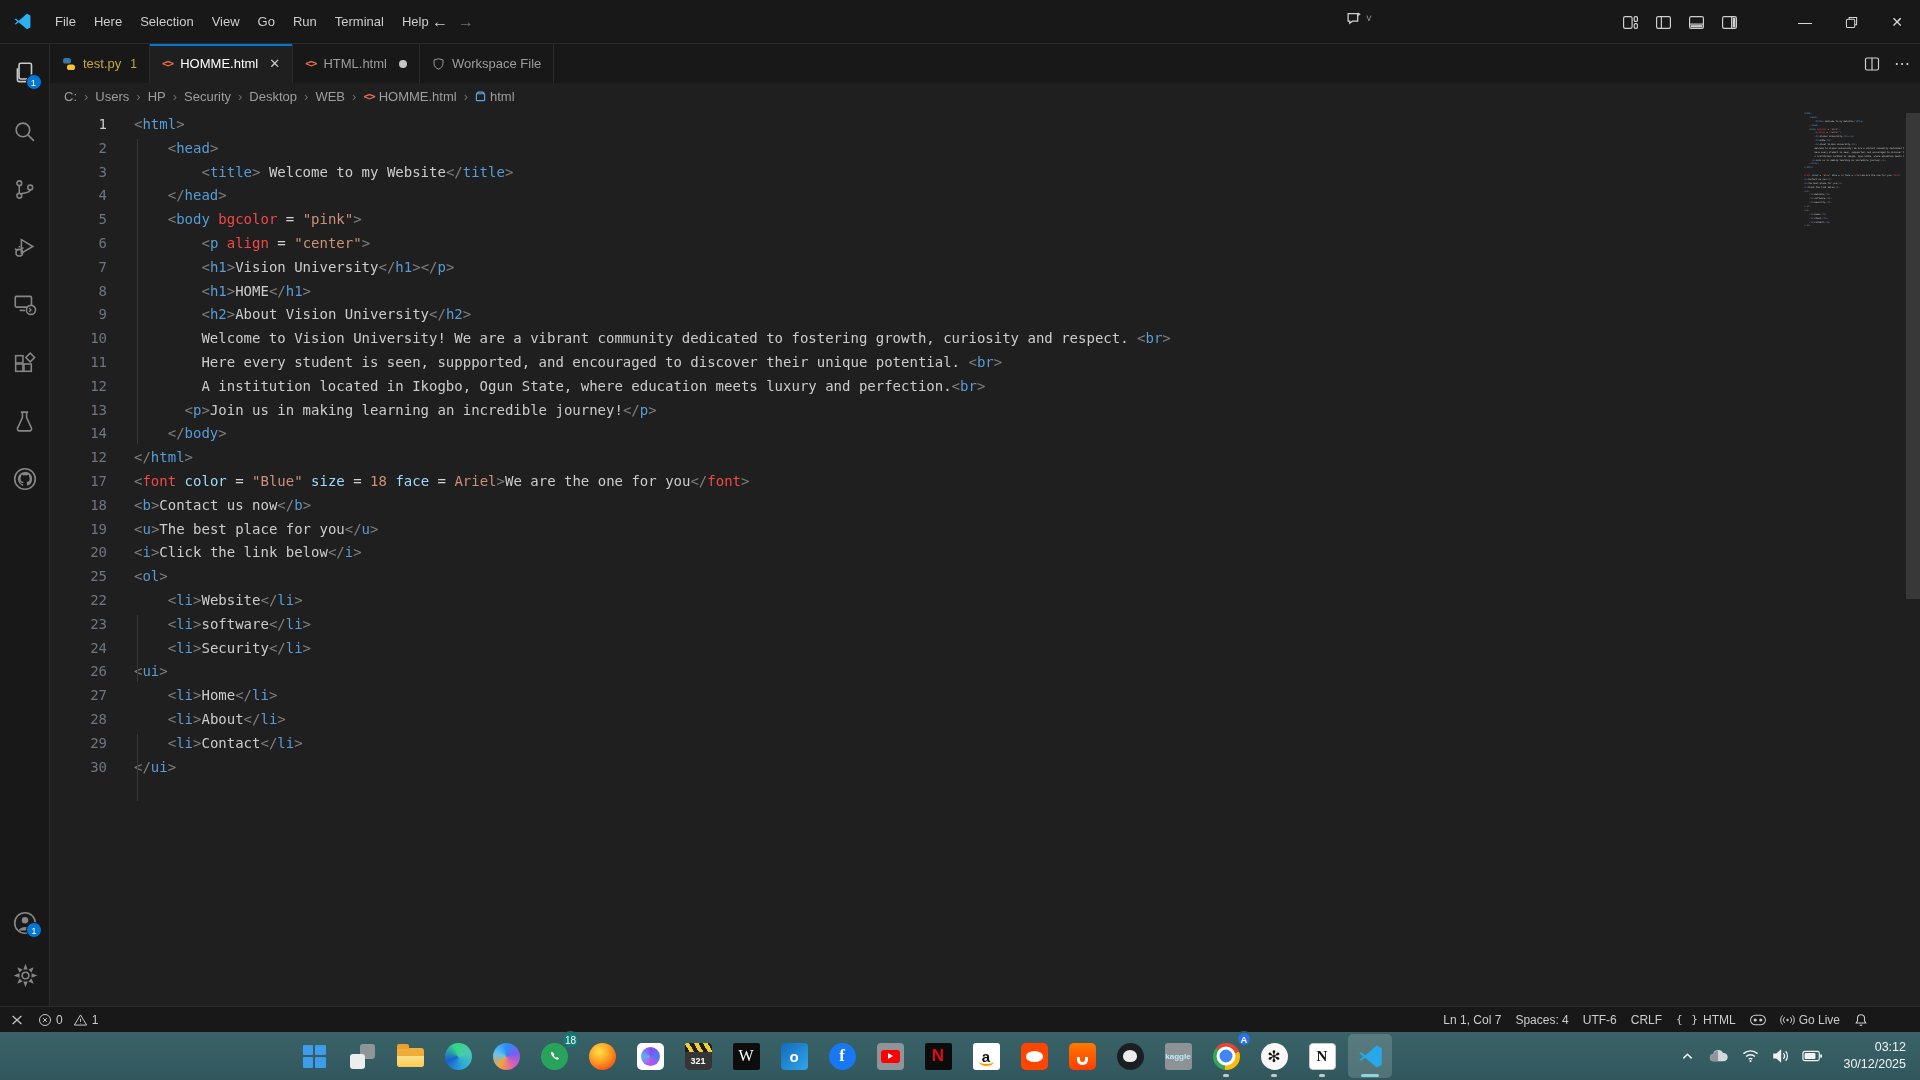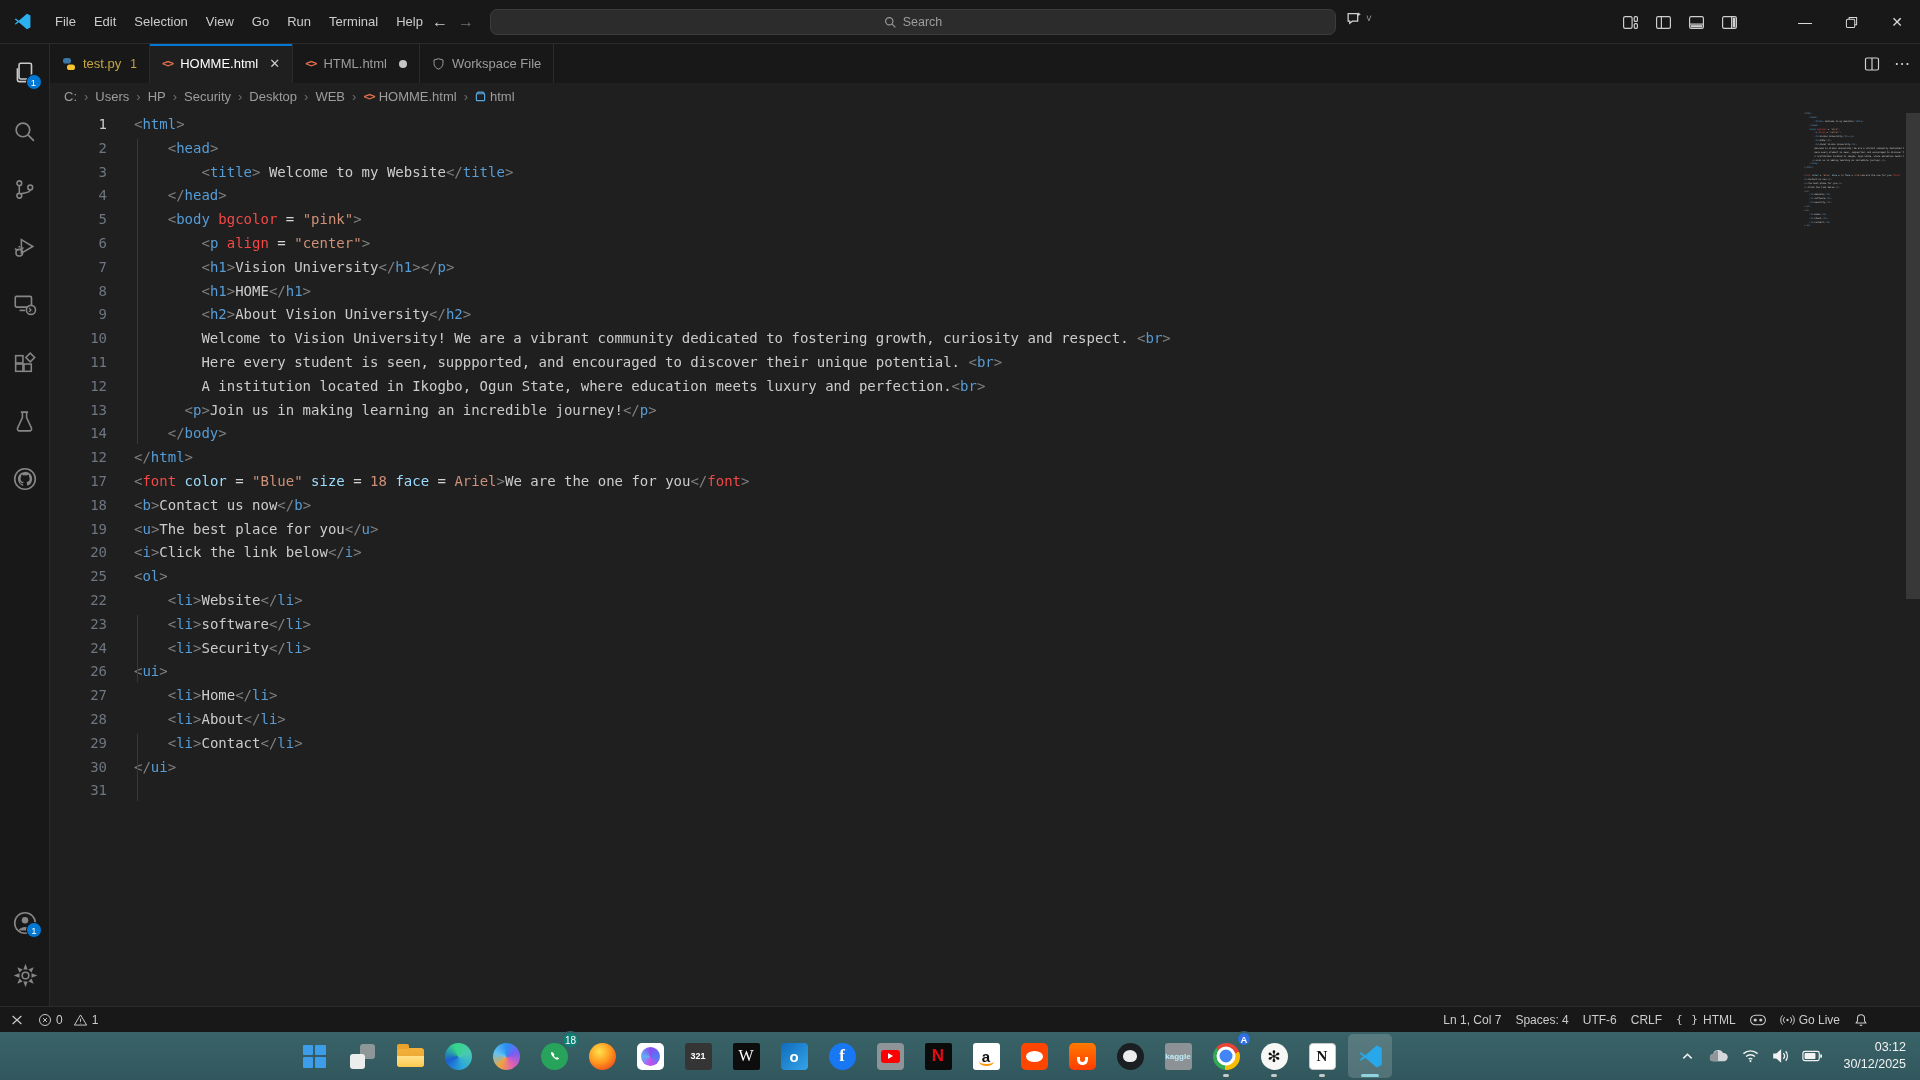--- a/index.html
+++ b/index.html
@@ -86,21 +86,21 @@
   .folder::after{content:"";position:absolute;left:0;bottom:0;width:100%;height:11px;background:linear-gradient(#ffe18a,#fcc94f);border-radius:0 0 3px 3px}
   .circ{width:27px;height:27px;border-radius:50%}
   .edge{background:conic-gradient(from 160deg,#2ba7d9,#1b5fd0,#35d687,#49c9b1,#2ba7d9)}
   .copilot{background:conic-gradient(#2a8ff2,#7a5df2,#e05fb4,#f2a33c,#62c3f2,#2a8ff2)}
   .whatsapp{background:#28a35c;display:flex;align-items:center;justify-content:center}
   .wa-badge{position:absolute;top:-3px;right:-4px;min-width:18px;height:18px;border-radius:9px;background:#0e7d74;color:#fff;
     font-size:10px;display:flex;align-items:center;justify-content:center;border:2px solid #356066;padding:0 2px}
   .firefox{background:radial-gradient(circle at 38% 32%,#ffe14d,#ff9a1f 45%,#f1511b 80%)}
   .m365{width:27px;height:27px;border-radius:5px;background:#fff;display:flex;align-items:center;justify-content:center}
   .m365 i{width:19px;height:19px;border-radius:50%;background:conic-gradient(#8a4df0,#4d7df0,#c44df0,#5fb0f0,#8a4df0)}
-  .mpc{width:27px;height:27px;border-radius:3px;background:#ececec;overflow:hidden;display:flex;flex-direction:row}
+  .mpc{width:27px;height:27px;border-radius:3px;background:#ececec;overflow:hidden;display:flex;flex-direction:column}
   .mpc .clap{height:9px;background:repeating-linear-gradient(60deg,#1d1d1d 0 4px,#f2cd2c 4px 8px)}
   .mpc .num{flex:1;background:#353535;color:#fff;font-size:9px;font-weight:bold;display:flex;align-items:center;justify-content:center}
   .wiki{width:27px;height:27px;border-radius:2px;background:#0d0d0d;color:#fff;font-family:"Liberation Serif",serif;font-size:16px;display:flex;align-items:center;justify-content:center}
   .outlook{width:27px;height:27px;border-radius:4px;background:linear-gradient(135deg,#0f6cbd,#35a4e8);color:#fff;font-weight:bold;font-size:15px;display:flex;align-items:center;justify-content:center}
   .fb{background:#1877f2;color:#fff;font-weight:bold;font-size:17px;display:flex;align-items:center;justify-content:center;font-family:"Liberation Serif",serif}
   .yt{width:27px;height:27px;border-radius:4px;background:#8e9498;display:flex;align-items:center;justify-content:center}
   .yt i{width:19px;height:13px;background:#f00;border-radius:3px;display:flex;align-items:center;justify-content:center}
   .yt i::after{content:"";border-left:5px solid #fff;border-top:3.5px solid transparent;border-bottom:3.5px solid transparent}
   .netflix{width:27px;height:27px;border-radius:2px;background:#0b0b0b;color:#e50914;font-weight:bold;font-size:17px;display:flex;align-items:center;justify-content:center}
   .amazon{width:27px;height:27px;border-radius:3px;background:#fff;color:#111;font-weight:bold;font-size:15px;display:flex;align-items:center;justify-content:center;position:relative}
@@ -124,43 +124,34 @@
 <body>
 
 <div class="titlebar">
   <span class="tb-logo">
     <svg width="19" height="19" viewBox="0 0 24 24">
         <path fill="#2bb0f0" d="M17.5 2.2 7.3 11 3.6 8.2 2 9l3.6 3L2 15l1.6.8L7.3 13l10.2 8.8L22 19.6V4.4z"></path>
       </svg>
   </span>
   <div class="menu-bar">
       <div class="menu-item">File</div>
-      <div class="menu-item">Edit</div>
+      <div class="menu-item">Here</div>
       <div class="menu-item">Selection</div>
       <div class="menu-item">View</div>
       <div class="menu-item">Go</div>
       <div class="menu-item">Run</div>
       <div class="menu-item">Terminal</div>
       <div class="menu-item">Help</div>
     </div>
 
   <div class="nav-arrows">
     <span class="nav-arrow">←</span>
     <span class="nav-arrow fwd">→</span>
   </div>
 
-  <div class="command-center">
-    <span>
-      <svg width="13" height="13" viewBox="0 0 16 16">
-          <circle cx="6.5" cy="6.5" r="4.5" fill="none" stroke="#9d9d9d" stroke-width="1.4"></circle>
-          <path d="M10 10l4 4" stroke="#9d9d9d" stroke-width="1.4"></path>
-        </svg>
-    </span>
-    <span>Search</span>
-  </div>
 
   <div class="copilot-chat">
     <svg width="17" height="17" viewBox="0 0 16 16" fill="none" stroke="#cfcfcf" stroke-width="1.2">
         <path d="M2 3.5h9v7H6l-2.5 2v-2H2z"></path>
         <path d="M12 2l.6 1.4L14 4l-1.4.6L12 6l-.6-1.4L10 4l1.4-.6z" fill="#cfcfcf" stroke="none"></path>
       </svg>
     <span style="font-size:10px;color:#9d9d9d">˅</span>
   </div>
 
   <div class="tb-right">
@@ -383,21 +374,20 @@
           <div class="code-line"><span class="ln">20</span><span class="lc"><span style="color: rgb(128, 128, 128);">&lt;</span><span style="color: rgb(86, 156, 214);">i</span><span style="color: rgb(128, 128, 128);">&gt;</span><span style="color: rgb(204, 204, 204);">Click the link below</span><span style="color: rgb(128, 128, 128);">&lt;/</span><span style="color: rgb(86, 156, 214);">i</span><span style="color: rgb(128, 128, 128);">&gt;</span></span></div>
           <div class="code-line"><span class="ln">25</span><span class="lc"><span style="color: rgb(128, 128, 128);">&lt;</span><span style="color: rgb(86, 156, 214);">ol</span><span style="color: rgb(128, 128, 128);">&gt;</span></span></div>
           <div class="code-line"><span class="ln">22</span><span class="lc"><span style="color: rgb(204, 204, 204);">    </span><span style="color: rgb(128, 128, 128);">&lt;</span><span style="color: rgb(86, 156, 214);">li</span><span style="color: rgb(128, 128, 128);">&gt;</span><span style="color: rgb(204, 204, 204);">Website</span><span style="color: rgb(128, 128, 128);">&lt;/</span><span style="color: rgb(86, 156, 214);">li</span><span style="color: rgb(128, 128, 128);">&gt;</span></span></div>
           <div class="code-line"><span class="ln">23</span><span class="lc"><span style="color: rgb(204, 204, 204);">    </span><span style="color: rgb(128, 128, 128);">&lt;</span><span style="color: rgb(86, 156, 214);">li</span><span style="color: rgb(128, 128, 128);">&gt;</span><span style="color: rgb(204, 204, 204);">software</span><span style="color: rgb(128, 128, 128);">&lt;/</span><span style="color: rgb(86, 156, 214);">li</span><span style="color: rgb(128, 128, 128);">&gt;</span></span></div>
           <div class="code-line"><span class="ln">24</span><span class="lc"><span style="color: rgb(204, 204, 204);">    </span><span style="color: rgb(128, 128, 128);">&lt;</span><span style="color: rgb(86, 156, 214);">li</span><span style="color: rgb(128, 128, 128);">&gt;</span><span style="color: rgb(204, 204, 204);">Security</span><span style="color: rgb(128, 128, 128);">&lt;/</span><span style="color: rgb(86, 156, 214);">li</span><span style="color: rgb(128, 128, 128);">&gt;</span></span></div>
           <div class="code-line"><span class="ln">26</span><span class="lc"><span style="color: rgb(128, 128, 128);">&lt;</span><span style="color: rgb(86, 156, 214);">ui</span><span style="color: rgb(128, 128, 128);">&gt;</span></span></div>
           <div class="code-line"><span class="ln">27</span><span class="lc"><span style="color: rgb(204, 204, 204);">    </span><span style="color: rgb(128, 128, 128);">&lt;</span><span style="color: rgb(86, 156, 214);">li</span><span style="color: rgb(128, 128, 128);">&gt;</span><span style="color: rgb(204, 204, 204);">Home</span><span style="color: rgb(128, 128, 128);">&lt;/</span><span style="color: rgb(86, 156, 214);">li</span><span style="color: rgb(128, 128, 128);">&gt;</span></span></div>
           <div class="code-line"><span class="ln">28</span><span class="lc"><span style="color: rgb(204, 204, 204);">    </span><span style="color: rgb(128, 128, 128);">&lt;</span><span style="color: rgb(86, 156, 214);">li</span><span style="color: rgb(128, 128, 128);">&gt;</span><span style="color: rgb(204, 204, 204);">About</span><span style="color: rgb(128, 128, 128);">&lt;/</span><span style="color: rgb(86, 156, 214);">li</span><span style="color: rgb(128, 128, 128);">&gt;</span></span></div>
           <div class="code-line"><span class="ln">29</span><span class="lc"><span style="color: rgb(204, 204, 204);">    </span><span style="color: rgb(128, 128, 128);">&lt;</span><span style="color: rgb(86, 156, 214);">li</span><span style="color: rgb(128, 128, 128);">&gt;</span><span style="color: rgb(204, 204, 204);">Contact</span><span style="color: rgb(128, 128, 128);">&lt;/</span><span style="color: rgb(86, 156, 214);">li</span><span style="color: rgb(128, 128, 128);">&gt;</span></span></div>
           <div class="code-line"><span class="ln">30</span><span class="lc"><span style="color: rgb(128, 128, 128);">&lt;/</span><span style="color: rgb(86, 156, 214);">ui</span><span style="color: rgb(128, 128, 128);">&gt;</span></span></div>
-          <div class="code-line"><span class="ln">31</span><span class="lc">&nbsp;</span></div>
         </div>
       <div class="minimap" id="minimap">
           <div class="code-line"><span class="lc"><span style="color: rgb(128, 128, 128);">&lt;</span><span style="color: rgb(86, 156, 214);">html</span><span style="color: rgb(128, 128, 128);">&gt;</span></span></div>
           <div class="code-line"><span class="lc"><span style="color: rgb(204, 204, 204);">    </span><span style="color: rgb(128, 128, 128);">&lt;</span><span style="color: rgb(86, 156, 214);">head</span><span style="color: rgb(128, 128, 128);">&gt;</span></span></div>
           <div class="code-line"><span class="lc"><span style="color: rgb(204, 204, 204);">        </span><span style="color: rgb(128, 128, 128);">&lt;</span><span style="color: rgb(86, 156, 214);">title</span><span style="color: rgb(128, 128, 128);">&gt;</span><span style="color: rgb(204, 204, 204);"> Welcome to my Website</span><span style="color: rgb(128, 128, 128);">&lt;/</span><span style="color: rgb(86, 156, 214);">title</span><span style="color: rgb(128, 128, 128);">&gt;</span></span></div>
           <div class="code-line"><span class="lc"><span style="color: rgb(204, 204, 204);">    </span><span style="color: rgb(128, 128, 128);">&lt;/</span><span style="color: rgb(86, 156, 214);">head</span><span style="color: rgb(128, 128, 128);">&gt;</span></span></div>
           <div class="code-line"><span class="lc"><span style="color: rgb(204, 204, 204);">    </span><span style="color: rgb(128, 128, 128);">&lt;</span><span style="color: rgb(86, 156, 214);">body</span><span style="color: rgb(204, 204, 204);"> </span><span style="color: rgb(244, 71, 71);">bgcolor</span><span style="color: rgb(212, 212, 212);"> = </span><span style="color: rgb(206, 145, 120);">"pink"</span><span style="color: rgb(128, 128, 128);">&gt;</span></span></div>
           <div class="code-line"><span class="lc"><span style="color: rgb(204, 204, 204);">        </span><span style="color: rgb(128, 128, 128);">&lt;</span><span style="color: rgb(86, 156, 214);">p</span><span style="color: rgb(204, 204, 204);"> </span><span style="color: rgb(244, 71, 71);">align</span><span style="color: rgb(212, 212, 212);"> = </span><span style="color: rgb(206, 145, 120);">"center"</span><span style="color: rgb(128, 128, 128);">&gt;</span></span></div>
           <div class="code-line"><span class="lc"><span style="color: rgb(204, 204, 204);">        </span><span style="color: rgb(128, 128, 128);">&lt;</span><span style="color: rgb(86, 156, 214);">h1</span><span style="color: rgb(128, 128, 128);">&gt;</span><span style="color: rgb(204, 204, 204);">Vision University</span><span style="color: rgb(128, 128, 128);">&lt;/</span><span style="color: rgb(86, 156, 214);">h1</span><span style="color: rgb(128, 128, 128);">&gt;</span><span style="color: rgb(128, 128, 128);">&lt;/</span><span style="color: rgb(86, 156, 214);">p</span><span style="color: rgb(128, 128, 128);">&gt;</span></span></div>
           <div class="code-line"><span class="lc"><span style="color: rgb(204, 204, 204);">        </span><span style="color: rgb(128, 128, 128);">&lt;</span><span style="color: rgb(86, 156, 214);">h1</span><span style="color: rgb(128, 128, 128);">&gt;</span><span style="color: rgb(204, 204, 204);">HOME</span><span style="color: rgb(128, 128, 128);">&lt;/</span><span style="color: rgb(86, 156, 214);">h1</span><span style="color: rgb(128, 128, 128);">&gt;</span></span></div>

